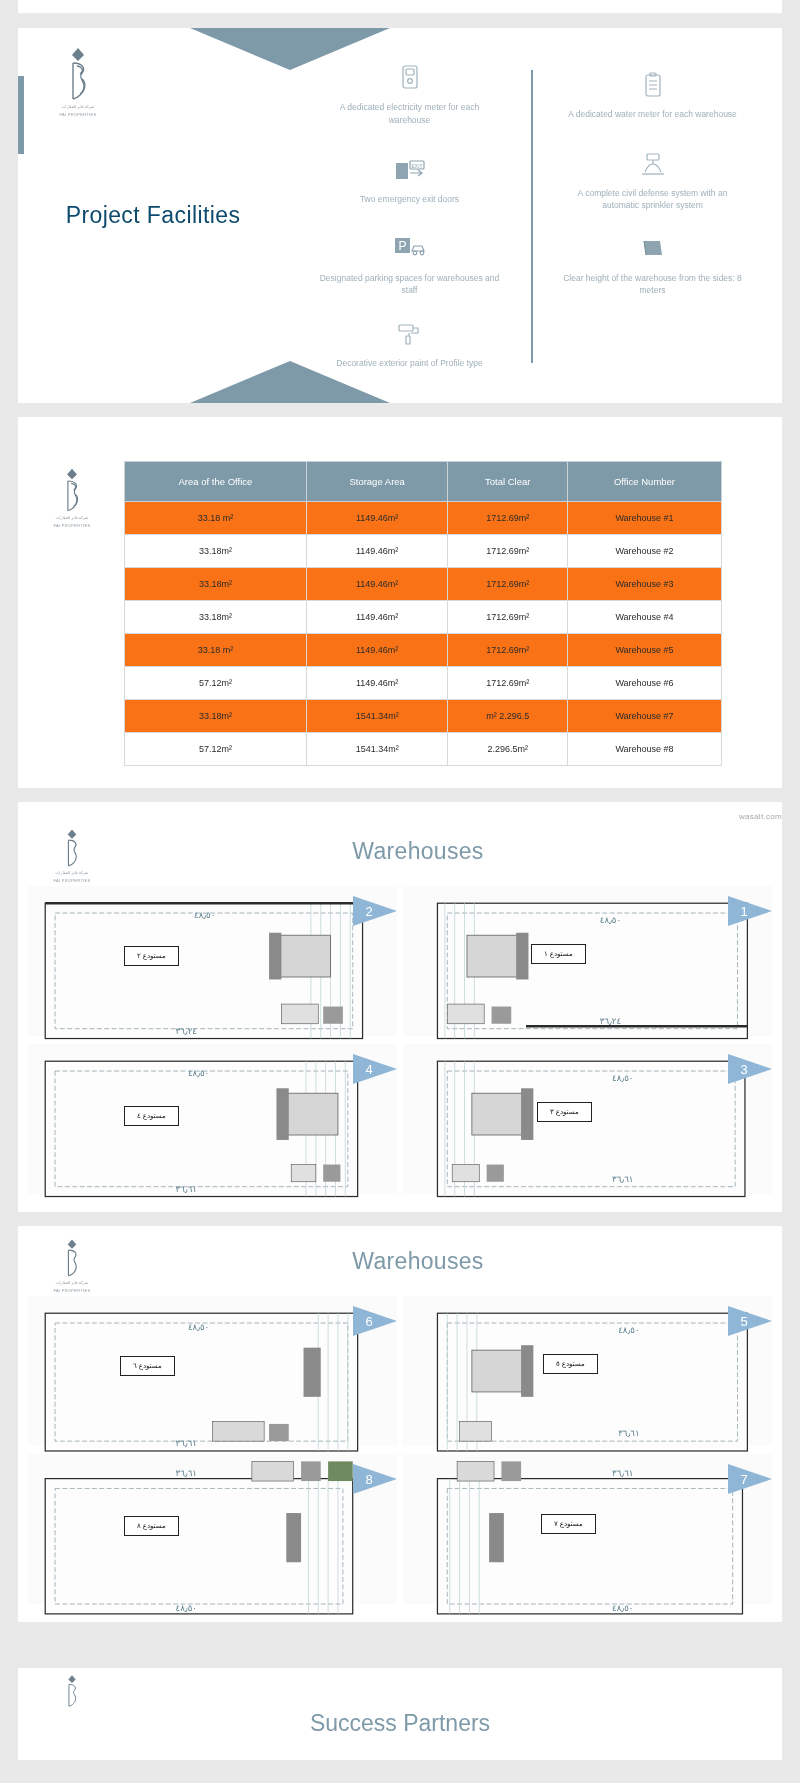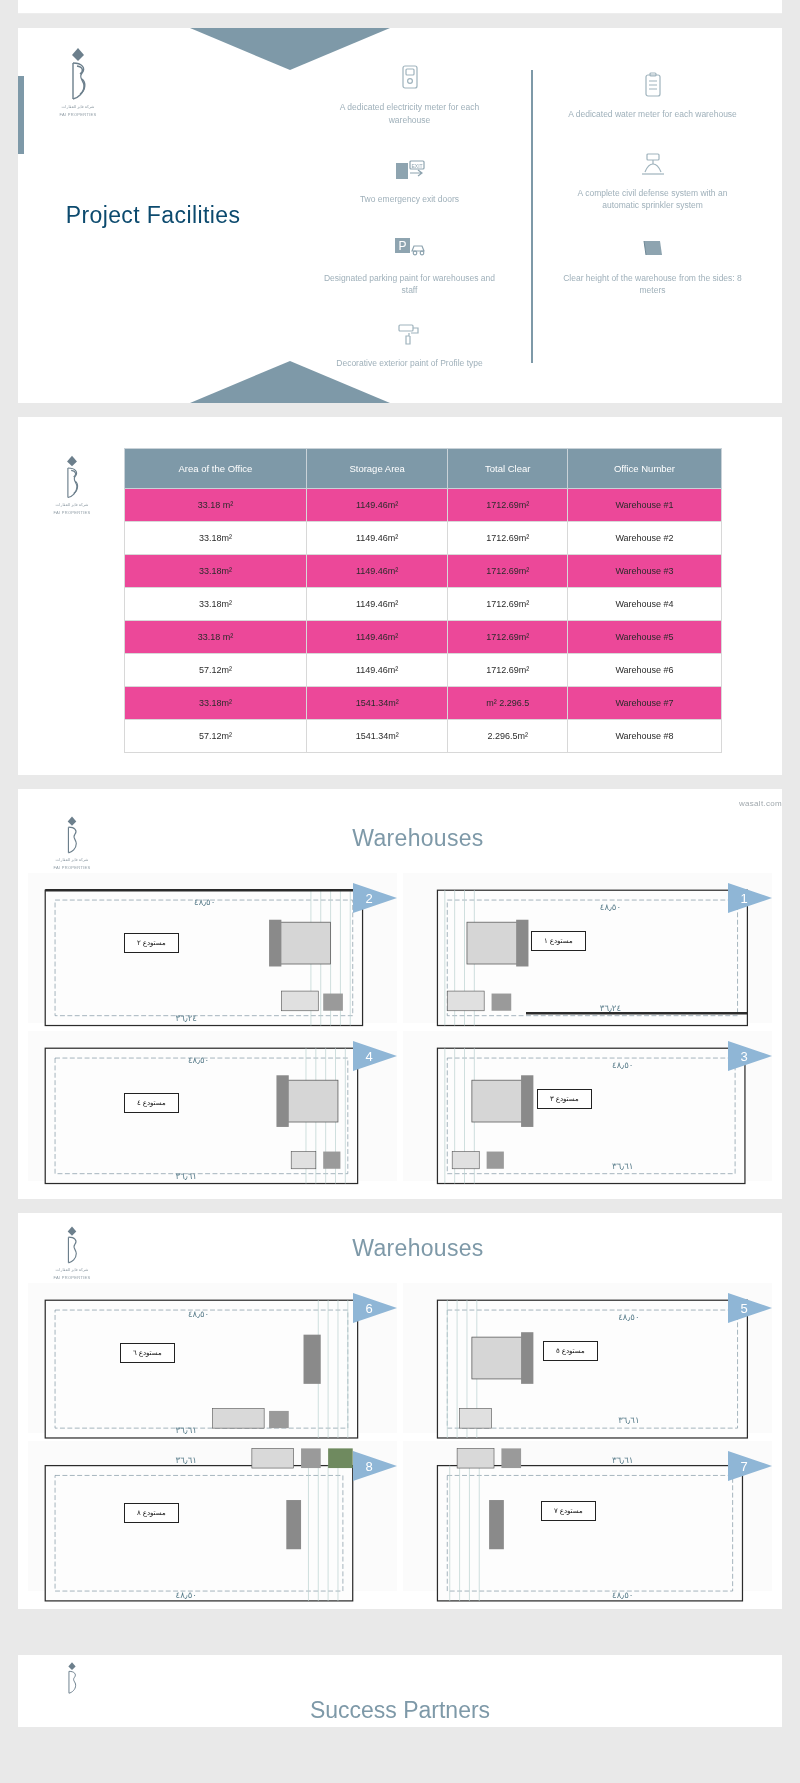--- a/index.html
+++ b/index.html
@@ -111,21 +111,21 @@
   }
   .fac-text {
     font-size: 8.5px;
     color: #9fb0ba;
     line-height: 1.45;
     max-width: 180px;
   }
 
   
   .tablepage {
-    padding: 19px 0 22px 0;
+    padding: 32px 0 22px 0;
     display: flex;
   }
   .tablepage .logo { margin: 18px 0 0 24px; }
   .table-wrap { flex: 1; padding: 12px 60px 0 22px; }
   table { border-collapse: collapse; width: 100%; }
   th {
     background: #7e99a8;
     color: #fff;
     font-weight: 400;
     font-size: 9.5px;
@@ -134,21 +134,21 @@
     text-align: center;
   }
   td {
     font-size: 9px;
     color: #2b2b2b;
     padding: 11px 4px;
     border: 1px solid #d8d8d8;
     text-align: center;
     background: #fff;
   }
-  tr.alt td { background: #ec4899; }
+  tr.alt td { background: #f97316; }
 
   
   .wh-page { padding: 8px 0 18px 0; position: relative; }
   .wasalt {
     text-align: right;
     font-size: 8px;
     color: #a0a8ad;
     letter-spacing: .3px;
     padding: 2px 0 3px 0;
   }
@@ -194,21 +194,21 @@
     background: #fff;
     font-size: 7px;
     padding: 5px 12px;
     color: #111;
     direction: rtl;
   }
 
   
   .partners {
     padding: 12px 0 0 0;
-    height: 72px;
+    height: 92px;
     position: relative;
     margin-top: 46px;
   }
   .partners .logo { position: absolute; left: 24px; top: 6px; }
   .partners-title {
     text-align: center;
     font-size: 23px;
     color: #7e99a8;
     padding-top: 30px;
   }
@@ -289,21 +289,21 @@
       <div class="fac-cell">
         <div class="fac-icon">
           <svg width="32" height="24" viewBox="0 0 32 24" fill="none">
             <rect x="1" y="1" width="15" height="15" fill="#8ea4b0"></rect>
             <text x="4.5" y="13" font-size="12" fill="#fff" font-family="Liberation Sans">P</text>
             <path d="M18 14h12l-2-5h-8z" fill="none" stroke="#8ea4b0" stroke-width="1.2"></path>
             <circle cx="21" cy="16" r="1.8" fill="none" stroke="#8ea4b0" stroke-width="1.2"></circle>
             <circle cx="28" cy="16" r="1.8" fill="none" stroke="#8ea4b0" stroke-width="1.2"></circle>
           </svg>
         </div>
-        <div class="fac-text">Designated parking paint for warehouses and staff</div>
+        <div class="fac-text">Designated parking spaces for warehouses and staff</div>
       </div>
 
 
       <div class="fac-cell">
         <div class="fac-icon">
           <svg width="26" height="24" viewBox="0 0 26 24">
             <path d="M4 4h16l2 14H6z" fill="#8ea4b0"></path>
             <path d="M4 4l2 14" stroke="#6f8896" stroke-width="1"></path>
           </svg>
         </div>

